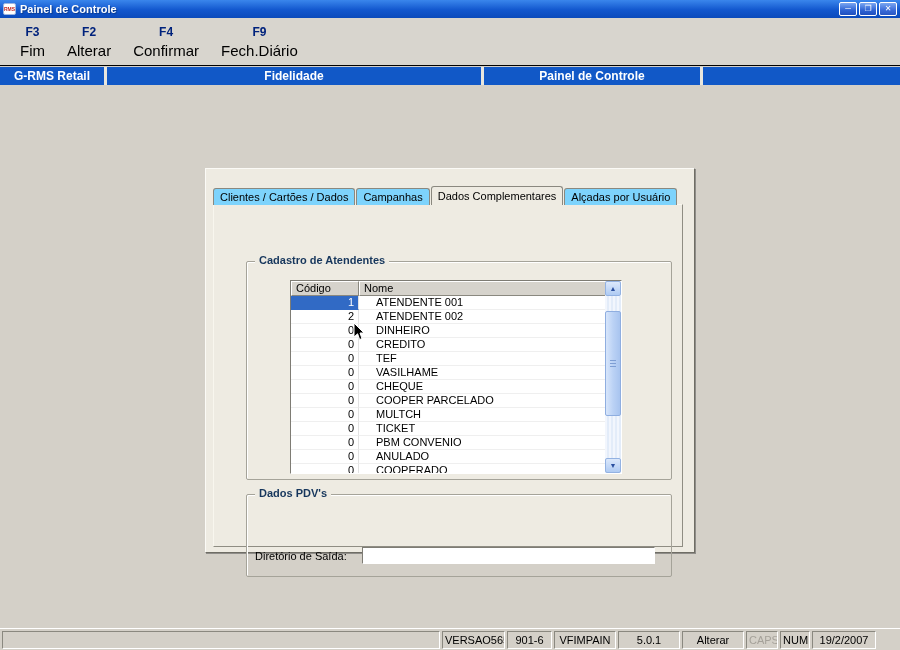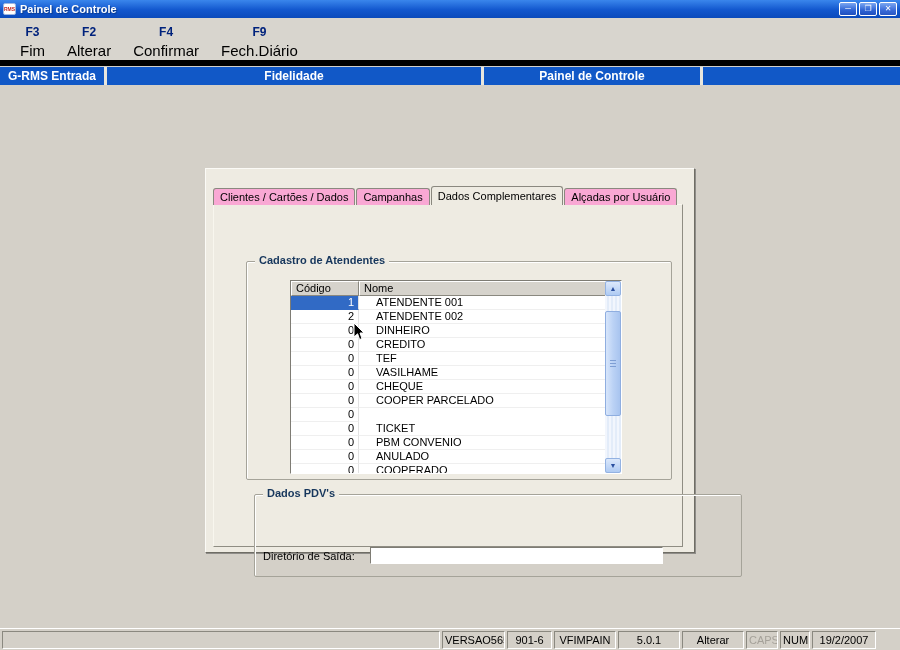--- a/index.html
+++ b/index.html
@@ -27,21 +27,21 @@
     width:18px; height:14px; border:1px solid #fff; border-radius:2px;
     background:linear-gradient(180deg,#7AA7F2 0%,#2E63D4 60%,#1F4FBE 100%);
     color:#fff; font-size:8px; line-height:12px; text-align:center; cursor:default;
   }
   .win-btn.close { background:linear-gradient(180deg,#7AA7F2 0%,#3A6BD8 60%,#2A58C4 100%); }
 
   
   .toolbar {
     position:absolute; left:0; top:18px; width:900px; height:48px;
     background:#D8D5CE; display:flex; align-items:flex-start;
-    padding:6px 0 0 16px; gap:14px; border-bottom:6px solid #000000;
+    padding:6px 0 0 16px; gap:14px; border-bottom:1px solid #000000;
   }
   .tool-btn { text-align:center; padding:1px 4px; }
   .tool-btn .fkey { color:#00227C; font-weight:bold; font-size:12px; display:block; }
   .tool-btn .flabel { color:#000; font-size:15px; display:block; margin-top:3px; }
 
   
   .navbar {
     position:absolute; left:0; top:67px; width:900px; height:18px;
     background:#E8E6DE; display:flex; gap:3px;
   }
@@ -61,36 +61,36 @@
   .panel {
     position:absolute; left:205px; top:168px; width:490px; height:385px;
     background:#EEEBE2;
     border:1px solid; border-color:#FBFAF6 #6F6D65 #6F6D65 #FBFAF6;
     box-shadow:1px 1px 0 rgba(60,60,60,.45);
   }
   .tabs { position:absolute; left:7px; top:17px; height:19px; display:flex; align-items:flex-end; z-index:2; }
   .tab {
     height:17px; line-height:16px; padding:0 6px; margin-right:1px;
     border:1px solid #8A887F; border-bottom:none; border-radius:3px 3px 0 0;
-    background:#f9a8d4; white-space:nowrap; cursor:default;
+    background:#7dd3fc; white-space:nowrap; cursor:default;
   }
   .tab.active { height:19px; line-height:18px; background:#EEEBE2; position:relative; z-index:3; }
   .tabpane {
     position:absolute; left:7px; top:35px; width:470px; height:343px;
     background:#EEEBE2;
     border:1px solid; border-color:#F8F6EE #8F8D83 #8F8D83 #F8F6EE;
   }
 
   
   .groupbox {
     position:absolute; border:1px solid #A5A399; border-radius:2px;
     box-shadow:inset 1px 1px 0 #fff;
   }
   .group-atendentes { left:32px; top:56px; width:426px; height:219px; }
-  .group-pdv       { left:32px; top:289px; width:488px; height:83px;margin-left:8px; }
+  .group-pdv       { left:32px; top:289px; width:426px; height:83px; }
   .group-title {
     position:absolute; top:-8px; left:8px; background:#EEEBE2; padding:0 4px;
     font-weight:bold; color:#16365C; white-space:nowrap;
   }
 
   
   .listbox {
     position:absolute; left:43px; top:18px; width:332px; height:194px;
     background:#fff; border:1px solid; border-color:#7E7C74 #FFFFFF #FFFFFF #7E7C74;
     overflow:hidden;
@@ -188,21 +188,21 @@
       <span class="fkey">F4</span>
       <span class="flabel">Confirmar</span>
     </div>
     <div class="tool-btn">
       <span class="fkey">F9</span>
       <span class="flabel">Fech.Diário</span>
     </div>
   </div>
 
   <div class="navbar">
-    <div class="nav-seg nav-brand">G-RMS Entrada</div>
+    <div class="nav-seg nav-brand">G-RMS Retail</div>
     <div class="nav-seg nav-sec1">Fidelidade</div>
     <div class="nav-seg nav-sec2">Painel de Controle</div>
     <div class="nav-seg nav-fill"></div>
   </div>
 
   <div class="workspace"></div>
 
   <div class="panel">
 
     <div class="tabs">
@@ -251,20 +251,21 @@
             <div class="trow">
               <div class="cell codigo">0</div>
               <div class="cell nome">CHEQUE</div>
             </div>
             <div class="trow">
               <div class="cell codigo">0</div>
               <div class="cell nome">COOPER PARCELADO</div>
             </div>
             <div class="trow">
               <div class="cell codigo">0</div>
+              <div class="cell nome">MULTCH</div>
             </div>
             <div class="trow">
               <div class="cell codigo">0</div>
               <div class="cell nome">TICKET</div>
             </div>
             <div class="trow">
               <div class="cell codigo">0</div>
               <div class="cell nome">PBM CONVENIO</div>
             </div>
             <div class="trow">

